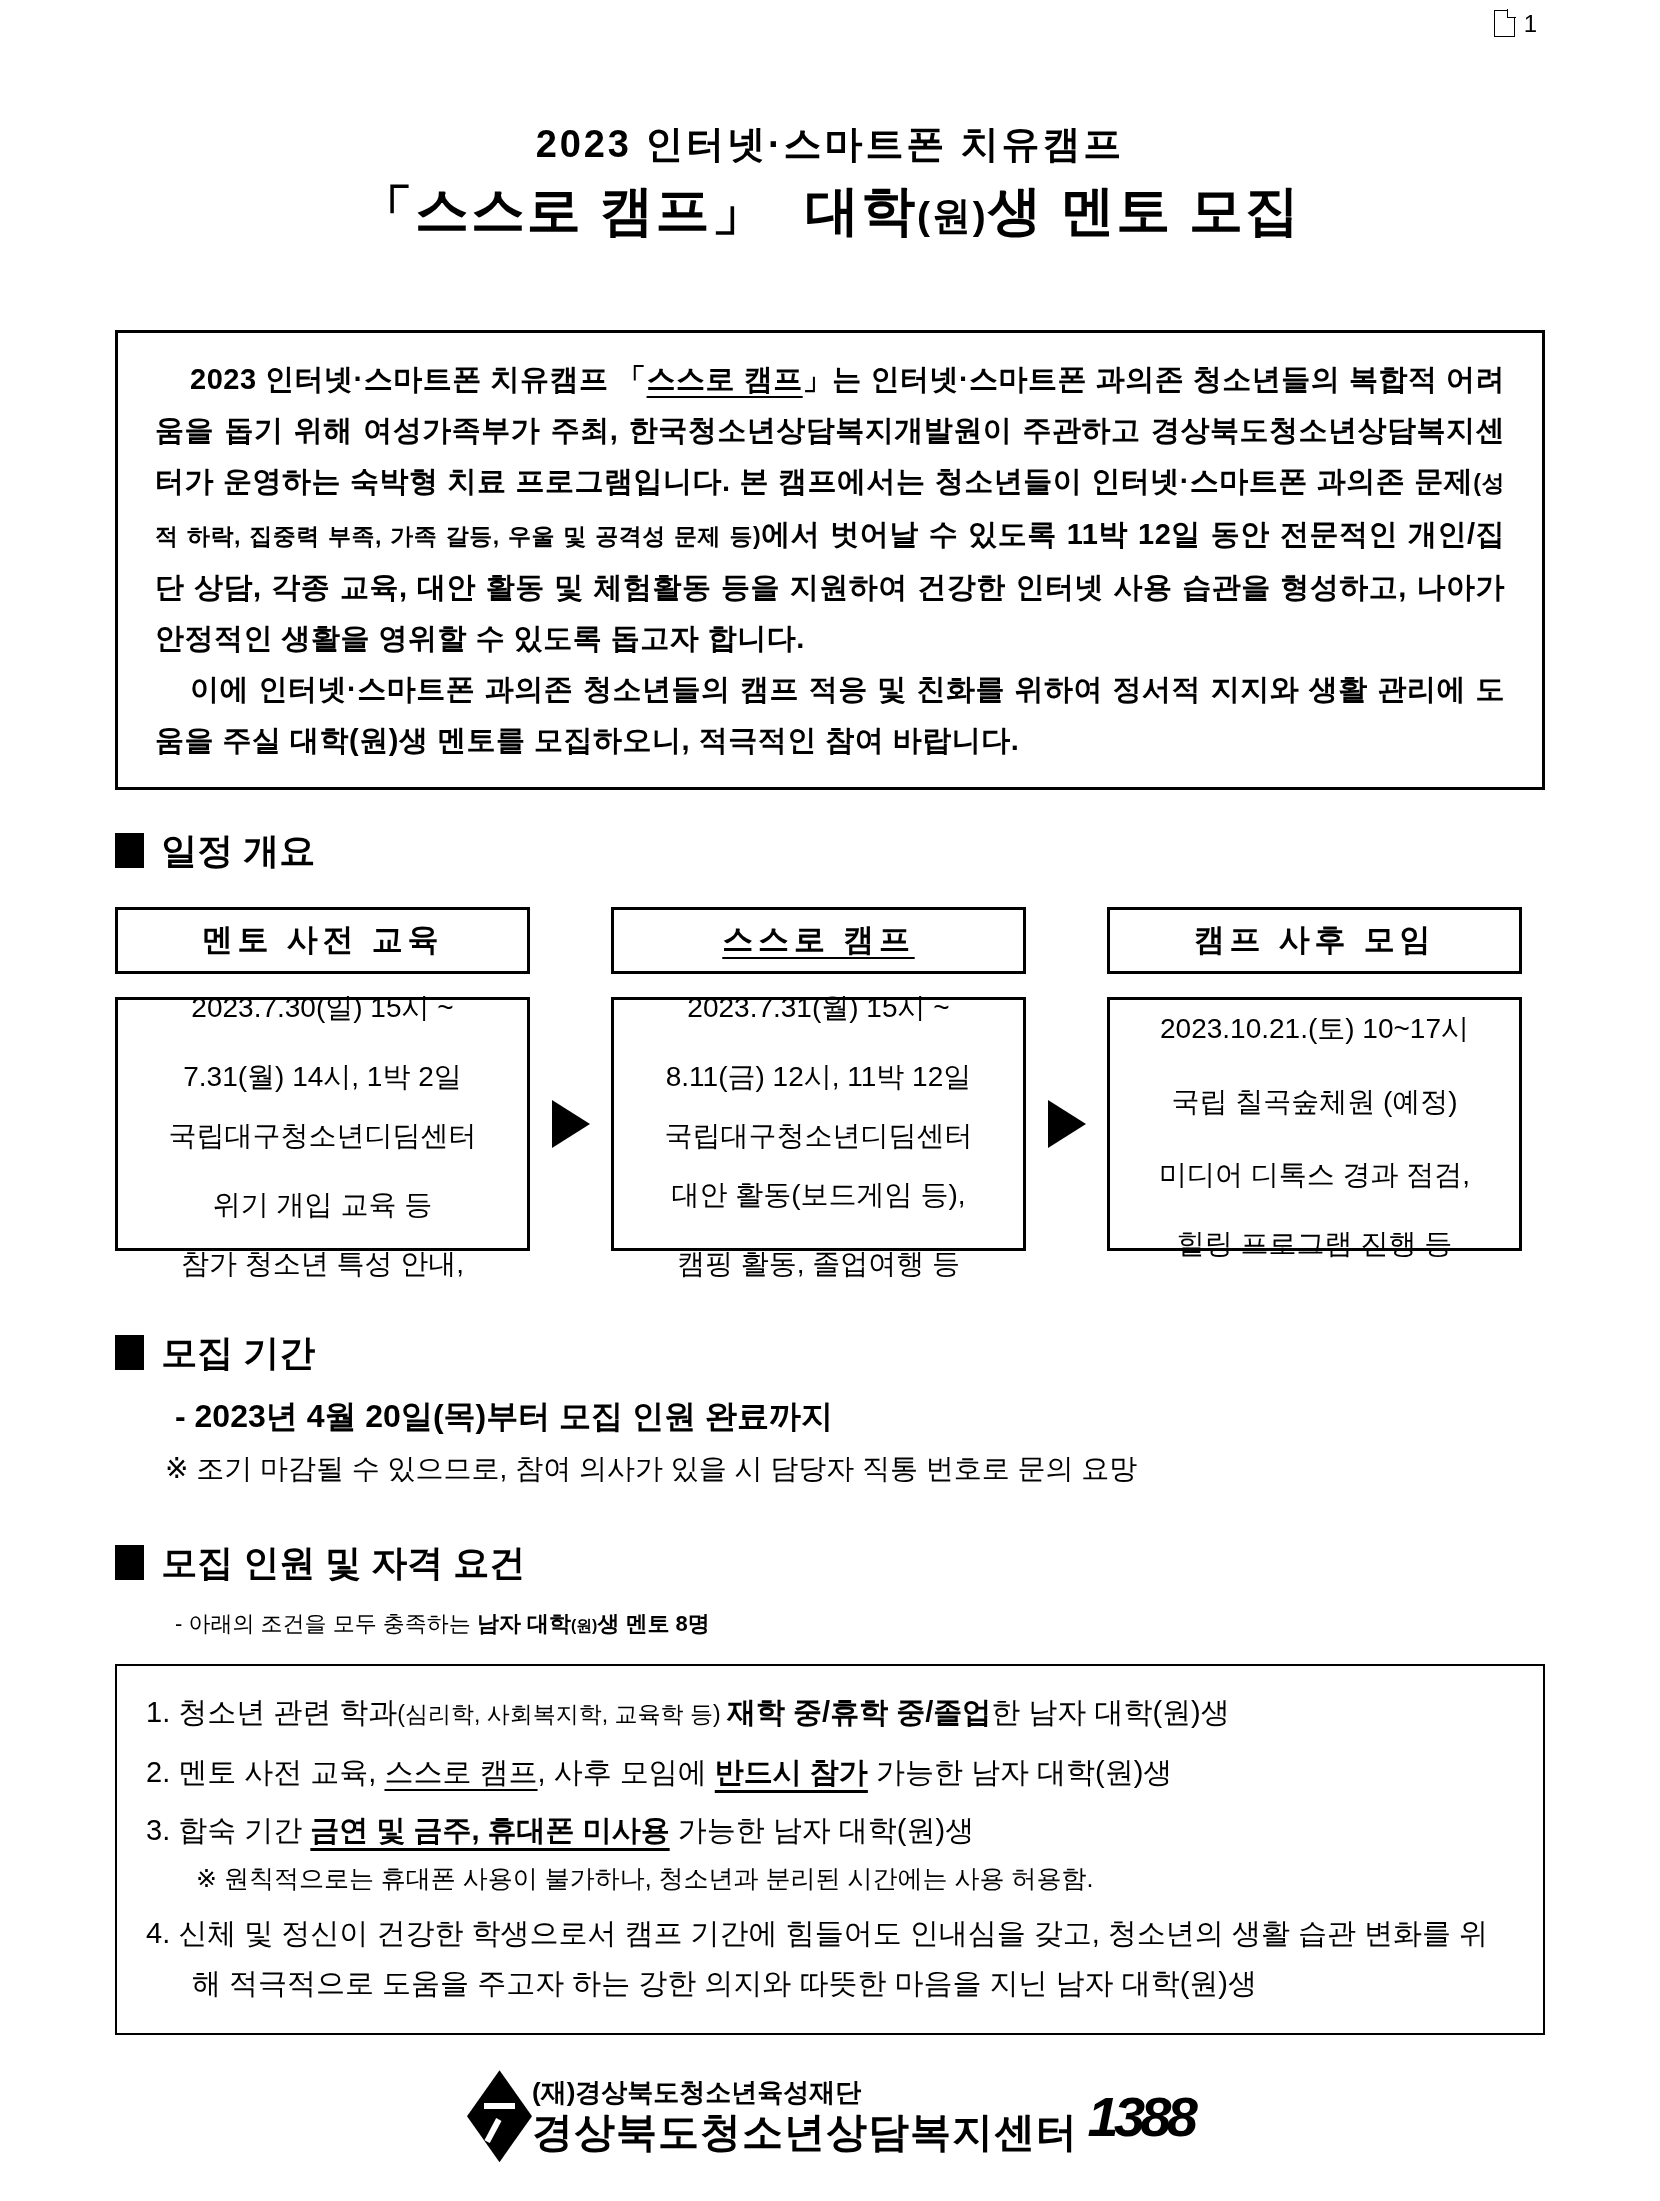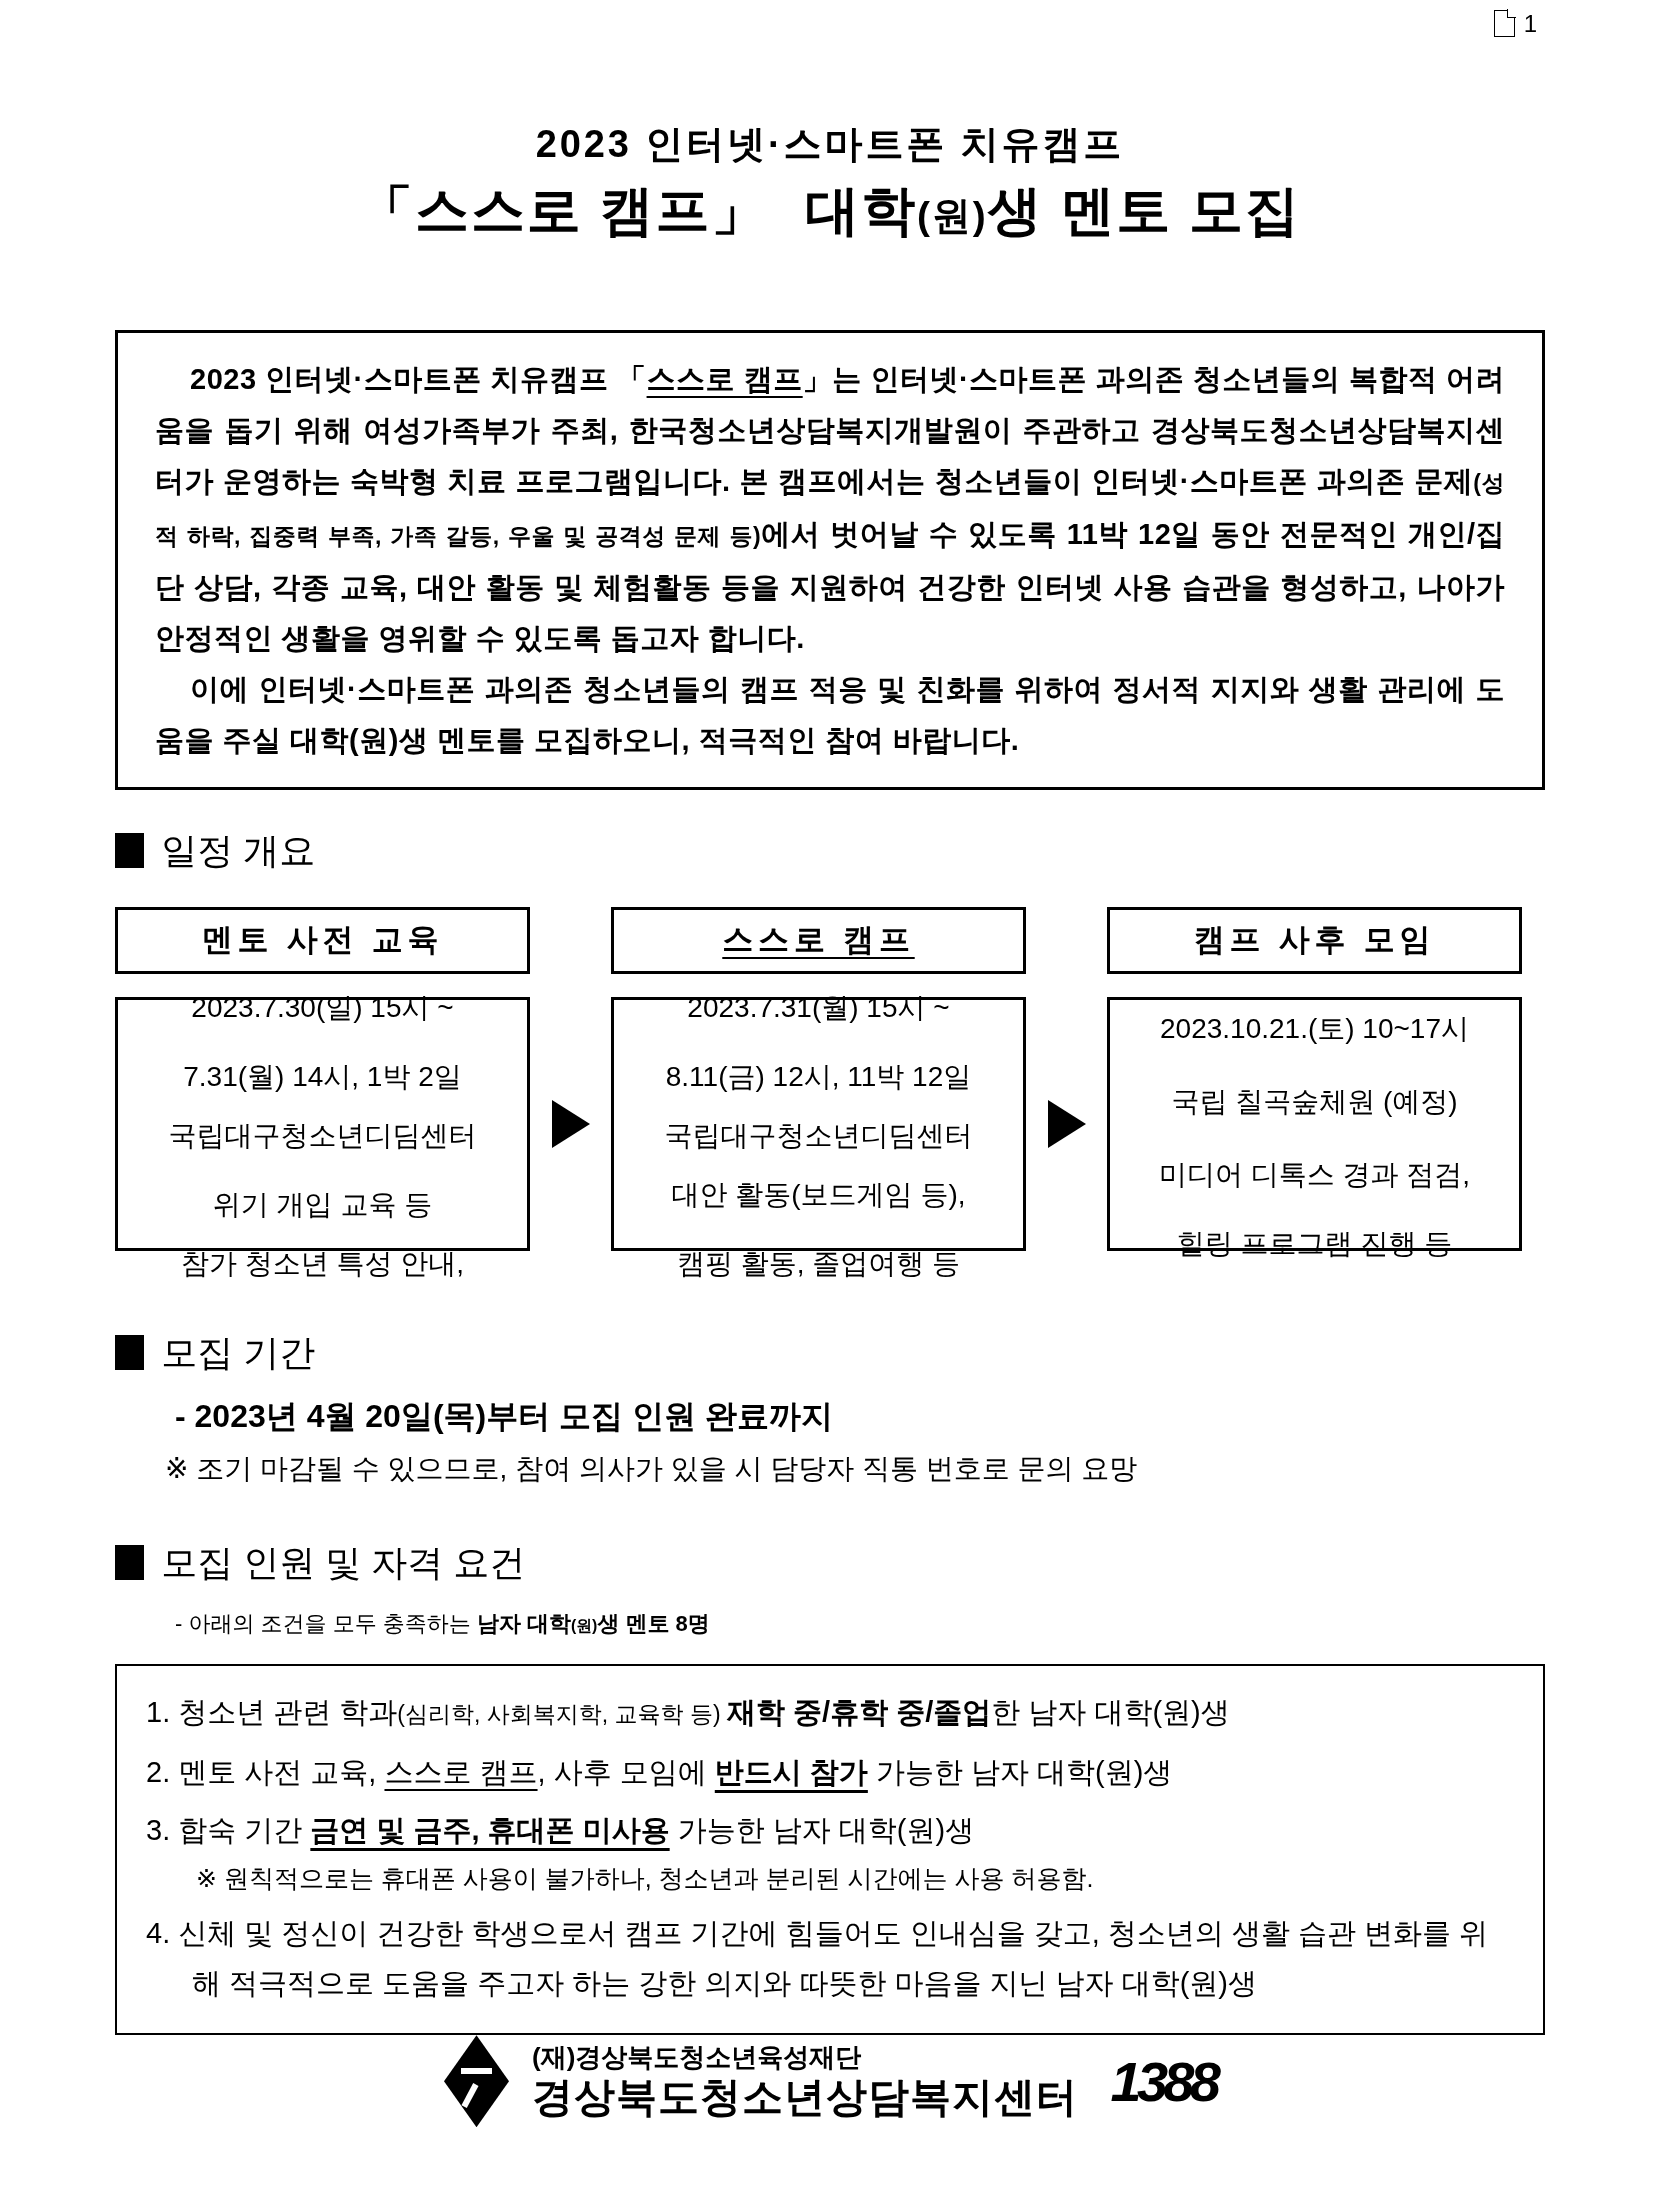--- a/index.html
+++ b/index.html
@@ -26,21 +26,21 @@
   .sm-paren-title { font-size:0.72em; }
 
   
   .intro-box { margin-top:83px; border:3.8px solid #000; padding:21px 37px;
     font-size:29px; font-weight:bold; line-height:51px; text-align:justify; letter-spacing:0.5px; }
   .intro-box p { margin:0; text-indent:35px; }
   .sm { font-size:23px; }
   .u  { text-decoration:underline; text-underline-offset:6.7px; text-decoration-thickness:1.9px; }
 
   
-  .heading { display:flex; align-items:center; gap:17.3px; font-size:36px; font-weight:normal; line-height:38px;text-align:center; }
+  .heading { display:flex; align-items:center; gap:17.3px; font-size:36px; font-weight:bold; line-height:38px;text-align:center; }
   .h1m { margin-top:42px; } .h2m { margin-top:83px; } .h3m { margin-top:56px; }
   .sq { width:29px; height:35px; background:#000; flex:0 0 auto; }
 
   
   .sgrid { display:grid; grid-template-columns:415px 81px 415px 81px 415px; row-gap:23px; margin-top:37px; }
   .sh { border:3.8px solid #000; height:61px; display:flex; align-items:center; justify-content:center;
         font-size:31px; font-weight:bold; letter-spacing:4.8px; }
   .sc { border:3.8px solid #000; height:248px; display:flex; flex-direction:column; justify-content:center;
         text-align:center; font-size:28px; }
   .s-line { line-height:44px;margin-top:25px; }
@@ -60,21 +60,21 @@
   .b { font-weight:bold; }
 
   
   .qual-box { margin-top:17.3px; border:2.9px solid #000; padding:21px 29px 25px; font-size:29px; }
   .q-item { padding-left:46px; text-indent:-46px; line-height:50px; margin-top:7.7px; }
   .q-item:first-child { margin-top:0; }
   .q-note { padding-left:50px; font-size:25px; line-height:44px; margin-top:1.9px; }
   .bu { font-weight:bold; text-decoration:underline; text-underline-offset:7.7px; text-decoration-thickness:2.9px; }
 
   
-  .footer { display:flex; align-items:center; justify-content:center; gap:23px; }
+  .footer { margin-top:35px; display:flex; align-items:center; justify-content:center; }
   .diamond { width:65px; height:92px; background:#000;
     clip-path:polygon(50% 0,100% 50%,50% 100%,0 50%); position:relative; flex:0 0 auto; }
   .diamond::before { content:""; position:absolute; left:17.3px; top:33px; width:31px; height:5.8px; background:#fff; }
   .diamond::after  { content:""; position:absolute; left:23px; top:48px; width:5.8px;  height:25px; background:#fff; transform:rotate(28deg); }
   .org { text-align:left; font-weight:bold; }
   .org-small { font-size:26px; line-height:31px; }
   .org-large { font-size:41px; line-height:48px; letter-spacing:1px; }
   .hotline { font-size:56px; font-weight:bold; font-style:italic; letter-spacing:-4.8px; margin-left:9.6px; }
 </style>
 </head>

